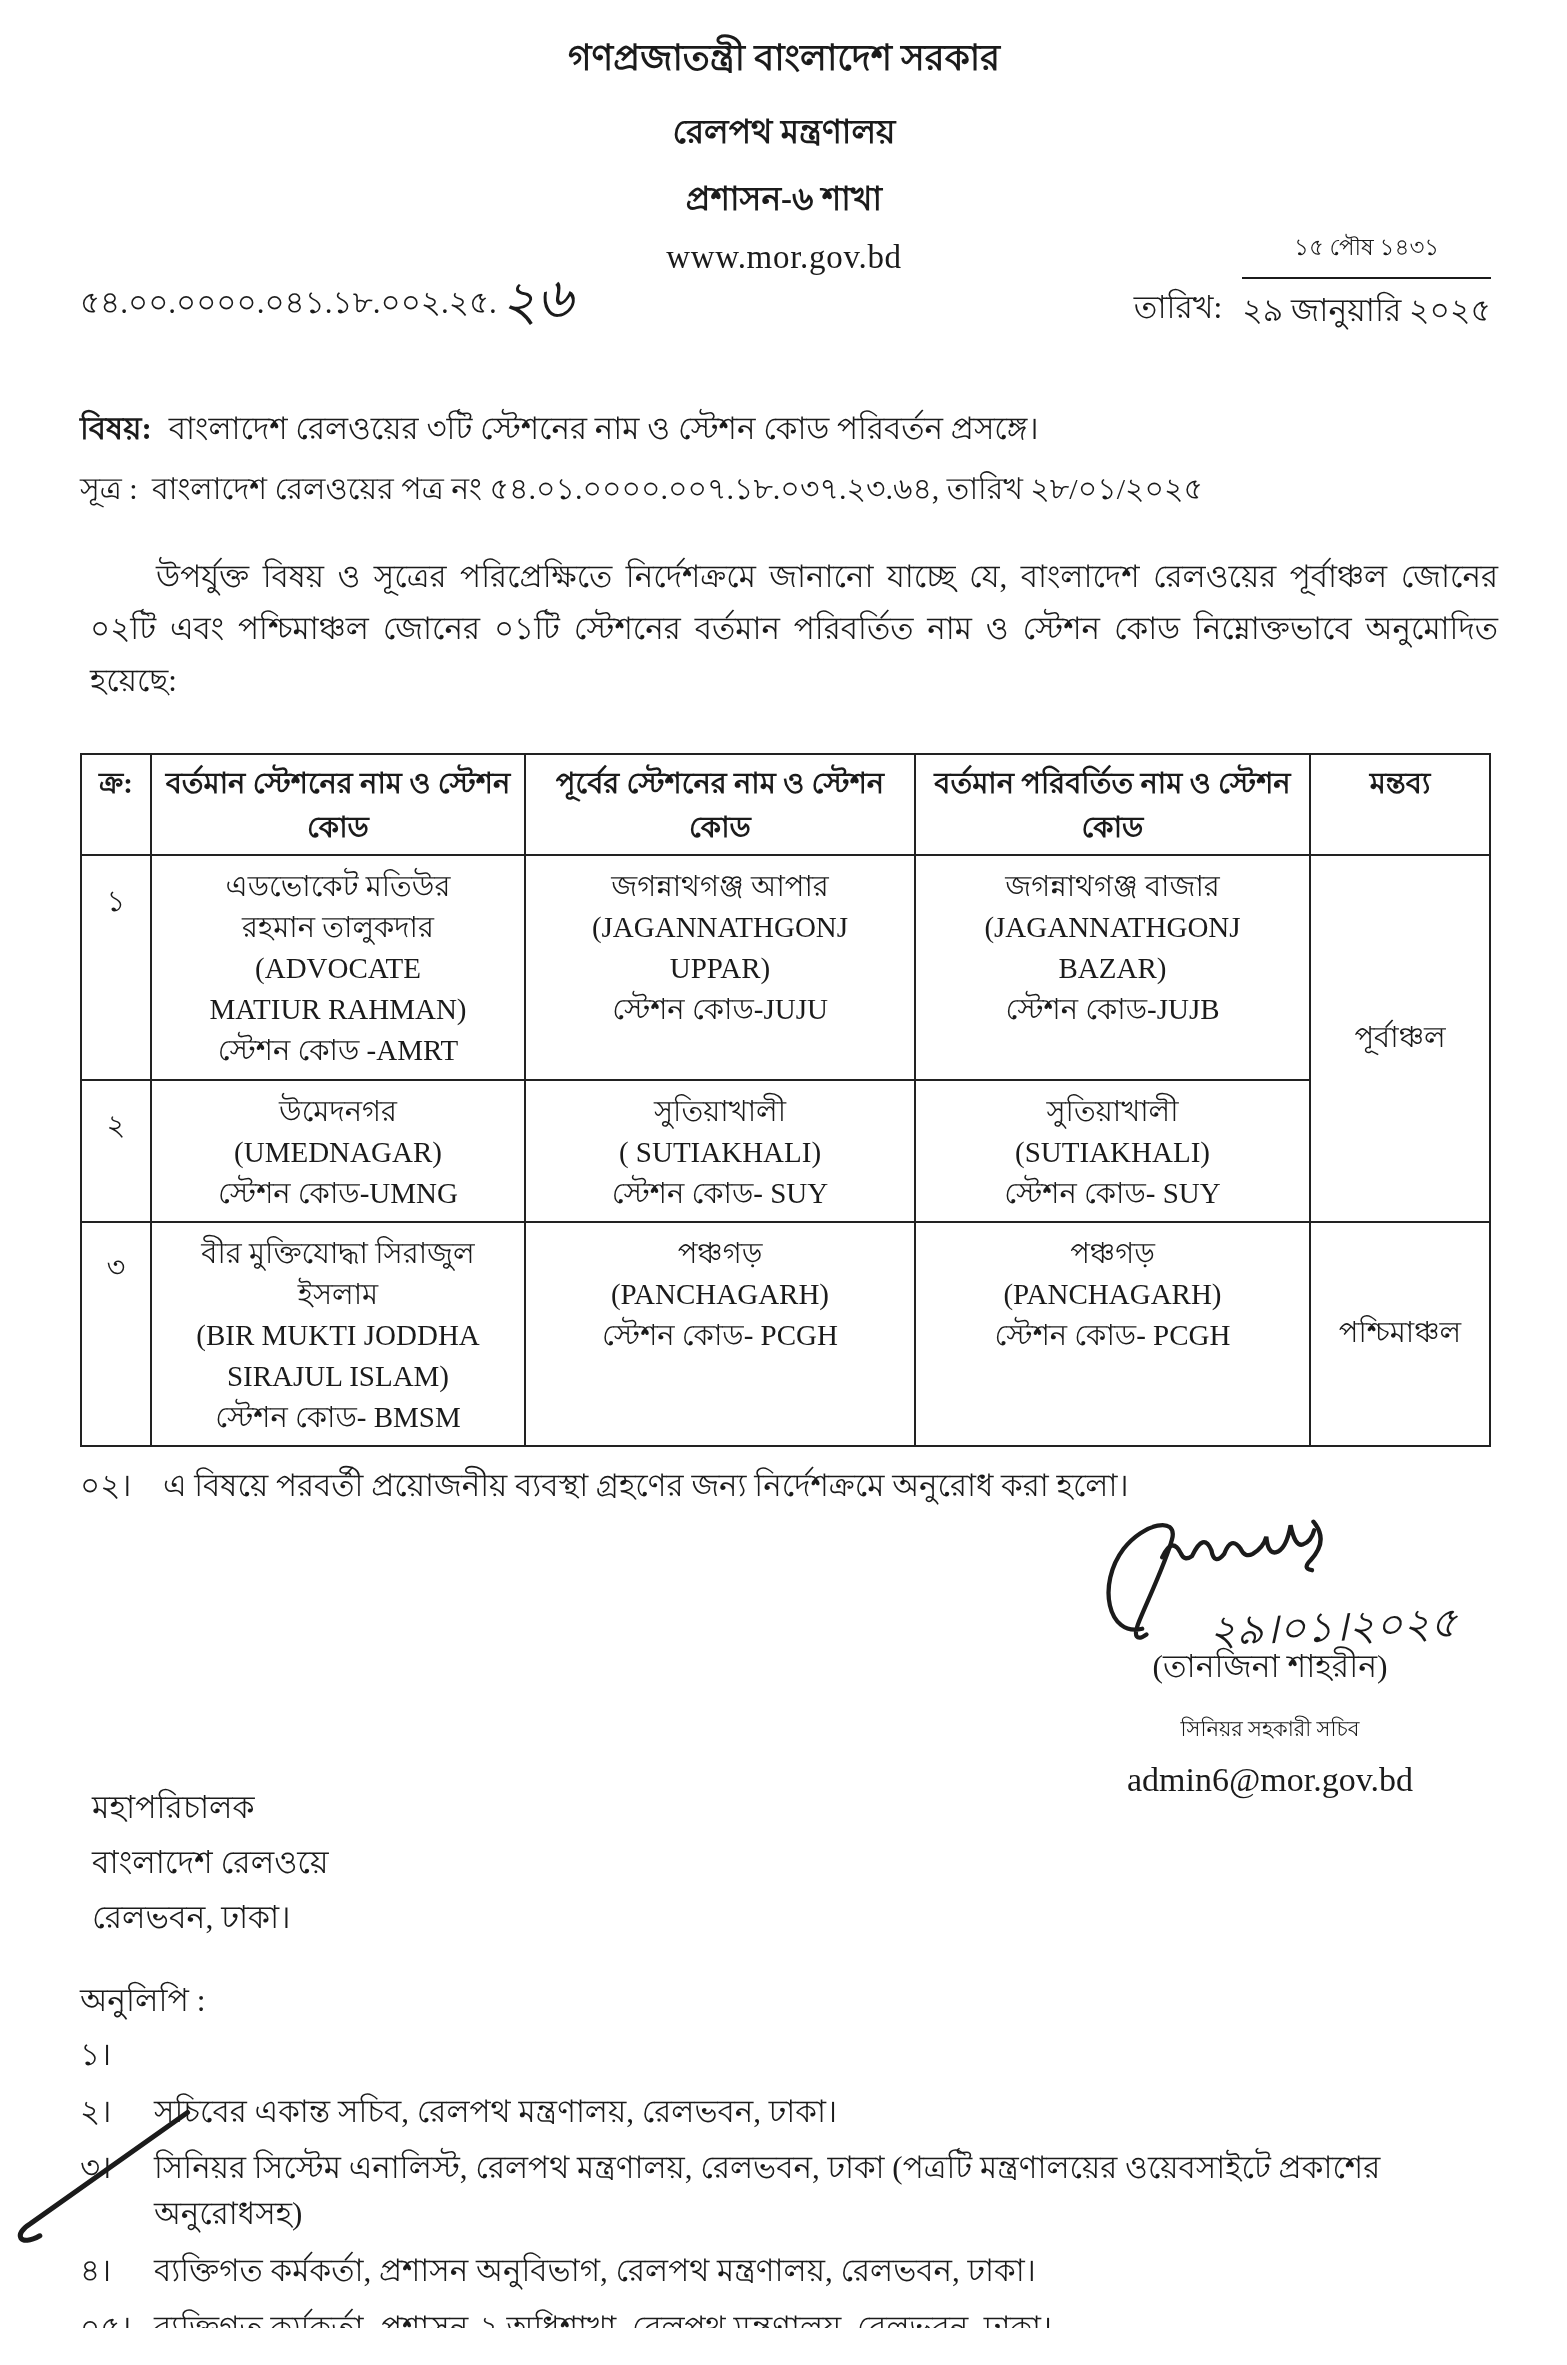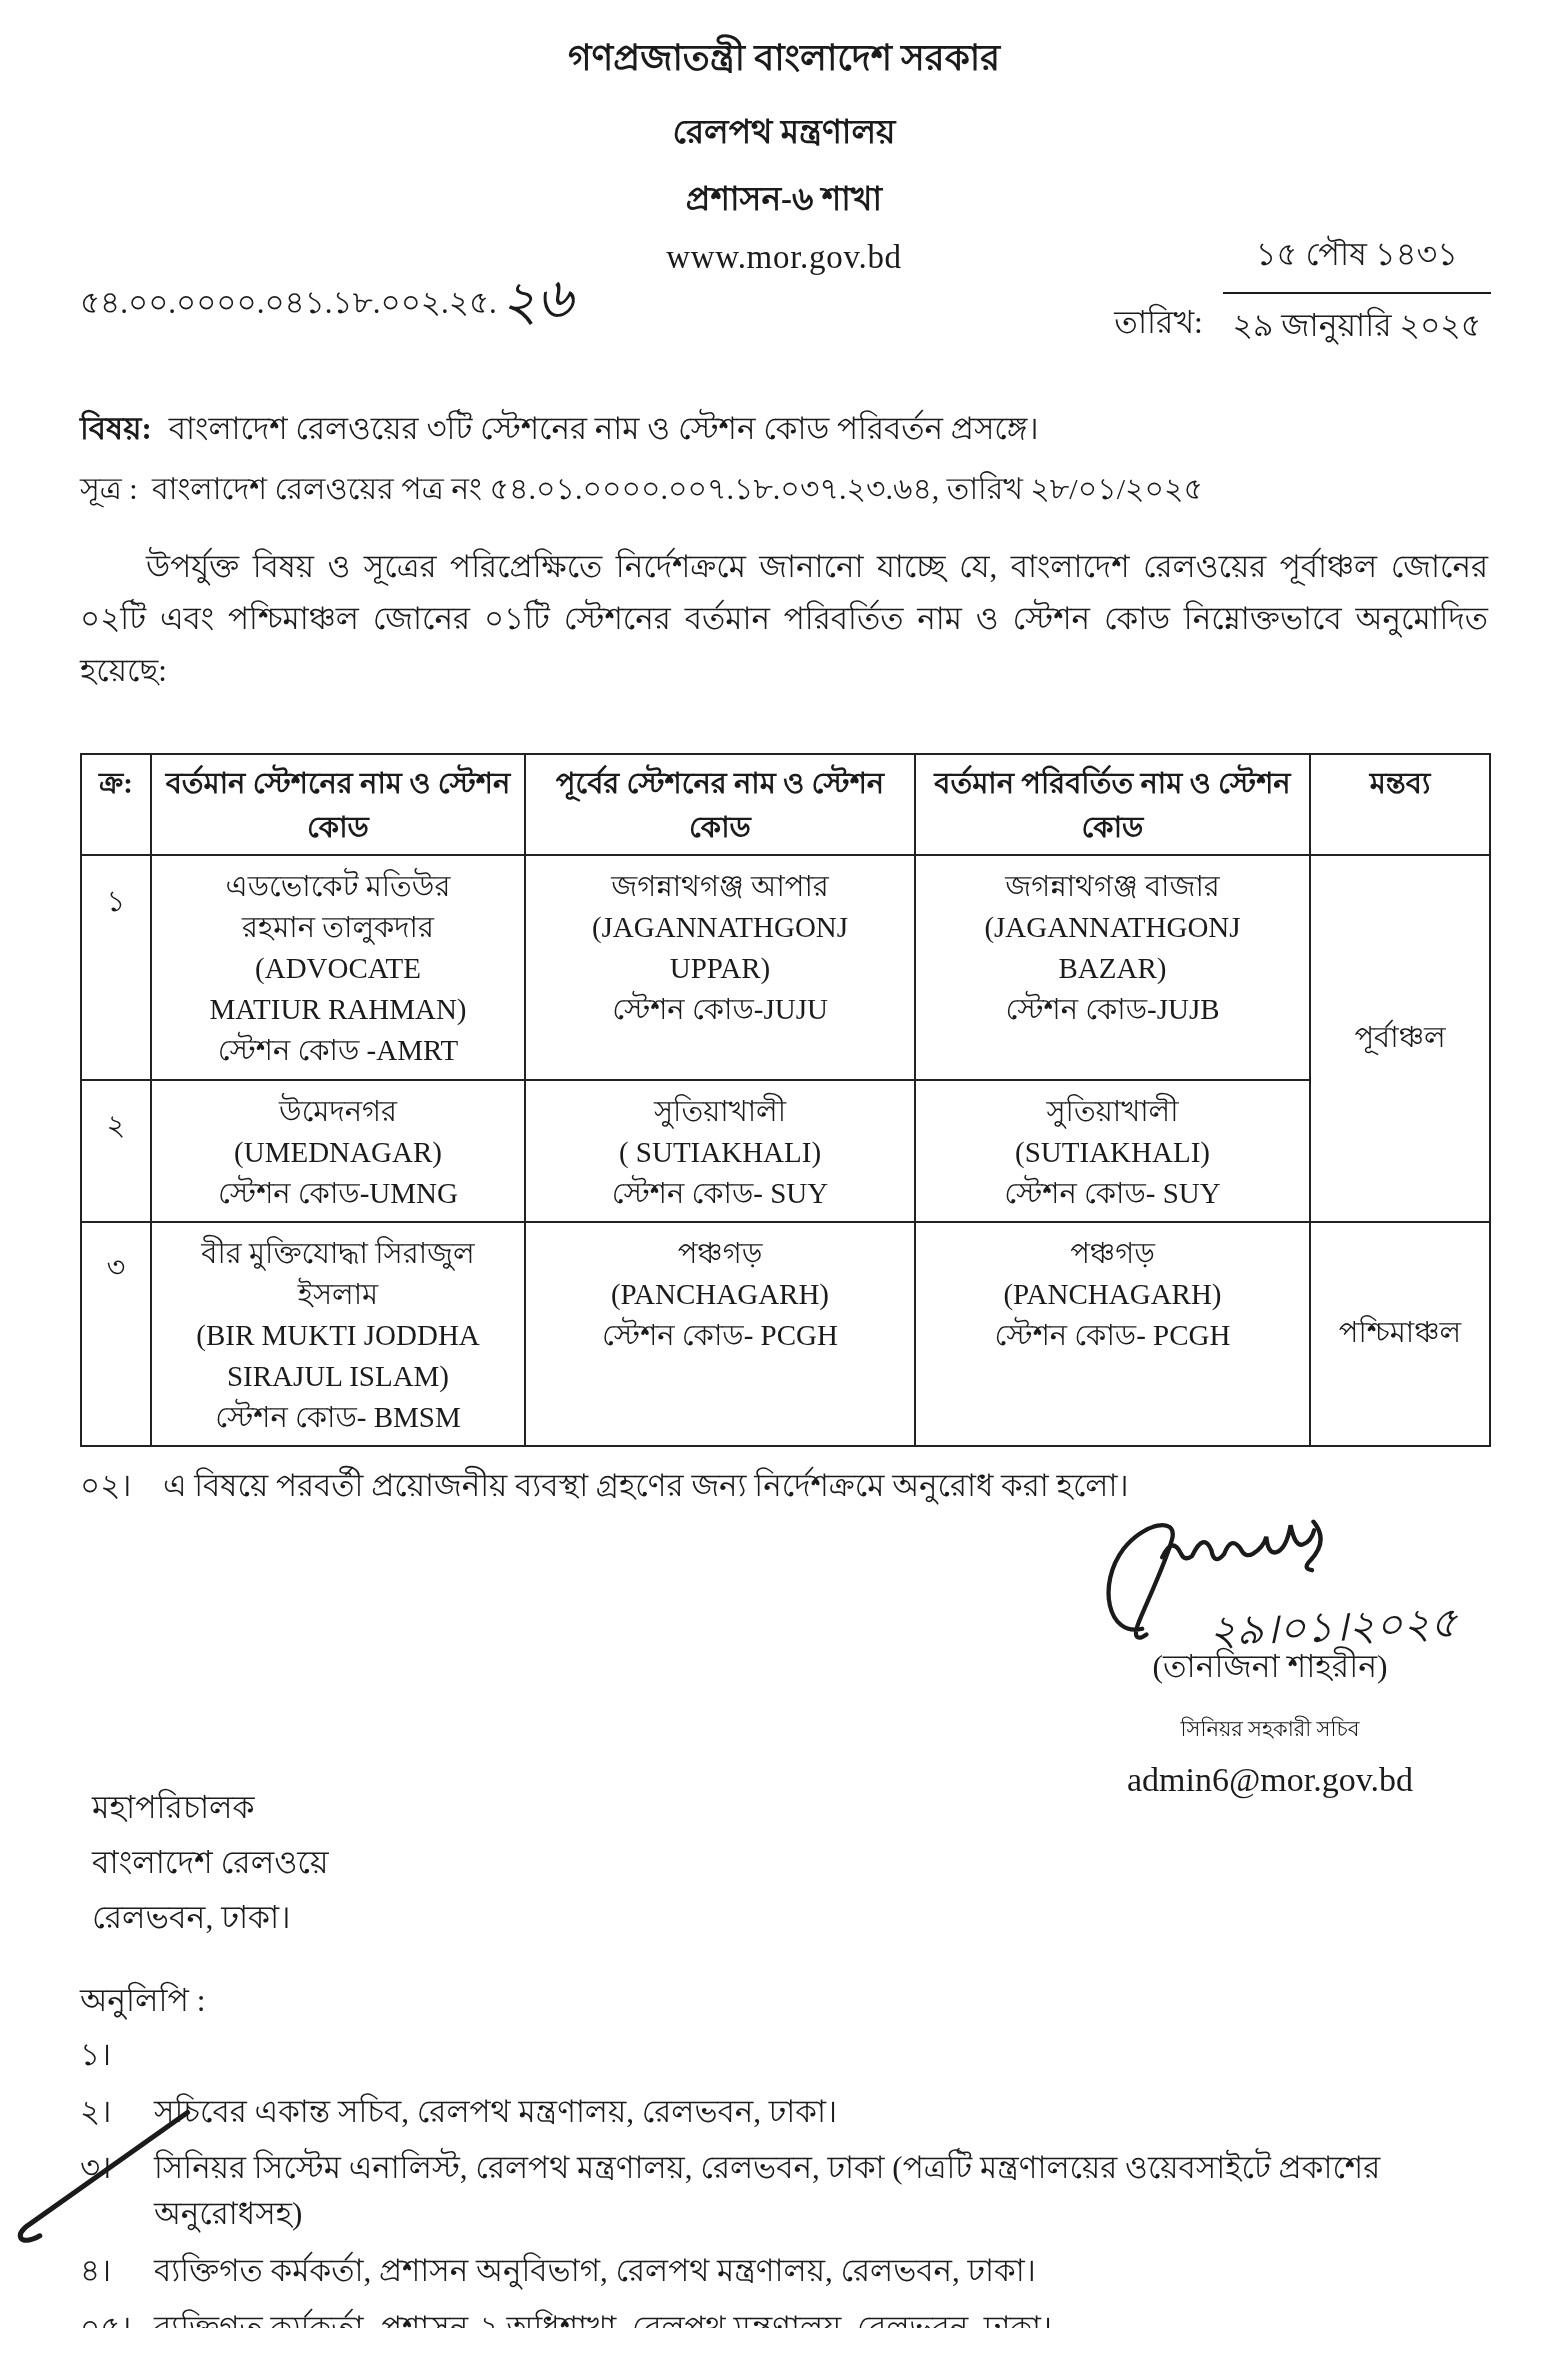--- a/index.html
+++ b/index.html
@@ -16,32 +16,32 @@
   .lh-web    { font-size:33px; margin-top:10px; letter-spacing:0.7px; }
 
   
   .memo-line { position:absolute; left:80px; top:278px; font-size:31px; white-space:nowrap; }
   .hw { font-style:italic; }
   .hw-suffix { display:inline-block; font-size:56px; line-height:29px;
                transform:rotate(-5deg); vertical-align:-5.7px; margin-left:2.9px; }
   .date-block { position:absolute; right:77px; top:229px; display:flex; align-items:flex-end; }
   .date-label { font-size:31.5px; padding-bottom:2.9px; margin-right:20px; }
   .date-frac  { display:inline-block; text-align:center; }
-  .date-top   { display:block; font-size:32px; padding:0 33px 8.6px 33px; border-bottom:2.9px solid #1b1b1b; }
+  .date-top   { display:block; font-size:23px; padding:0 33px 8.6px 33px; border-bottom:2.9px solid #1b1b1b; }
   .date-bottom{ display:block; font-size:31.5px; padding-top:7.2px; }
 
   
   .subject-line { position:absolute; left:80px; top:404px; font-size:31px; }
   .subject-label{ font-weight:bold; margin-right:17px; }
   .ref-line  { position:absolute; left:80px; top:465px; font-size:30px; }
   .ref-label { margin-right:14.3px; }
 
   
   .body-par { position:absolute; left:80px; top:541px; width:1408px;
-              font-size:31px; line-height:52px; text-align:justify; text-indent:66px; margin:0; }
+              font-size:31px; line-height:52px; text-align:justify; text-indent:66px; margin:10px; }
 
   
   table.chg { position:absolute; left:80px; top:753px; width:1409px;
               border-collapse:collapse; table-layout:fixed; }
   table.chg th, table.chg td { border:2.1px solid #222; }
   table.chg th { font-size:29px; font-weight:bold; line-height:44px;
                  vertical-align:top; text-align:center; padding:5.7px 4.3px; }
   td.cell  { font-size:29px; line-height:41px; text-align:center;
              vertical-align:top; padding:10px 5.7px 7.2px 5.7px; white-space:pre-line; }
   td.serial{ font-size:29px; text-align:center; vertical-align:top; padding-top:21.5px; }

